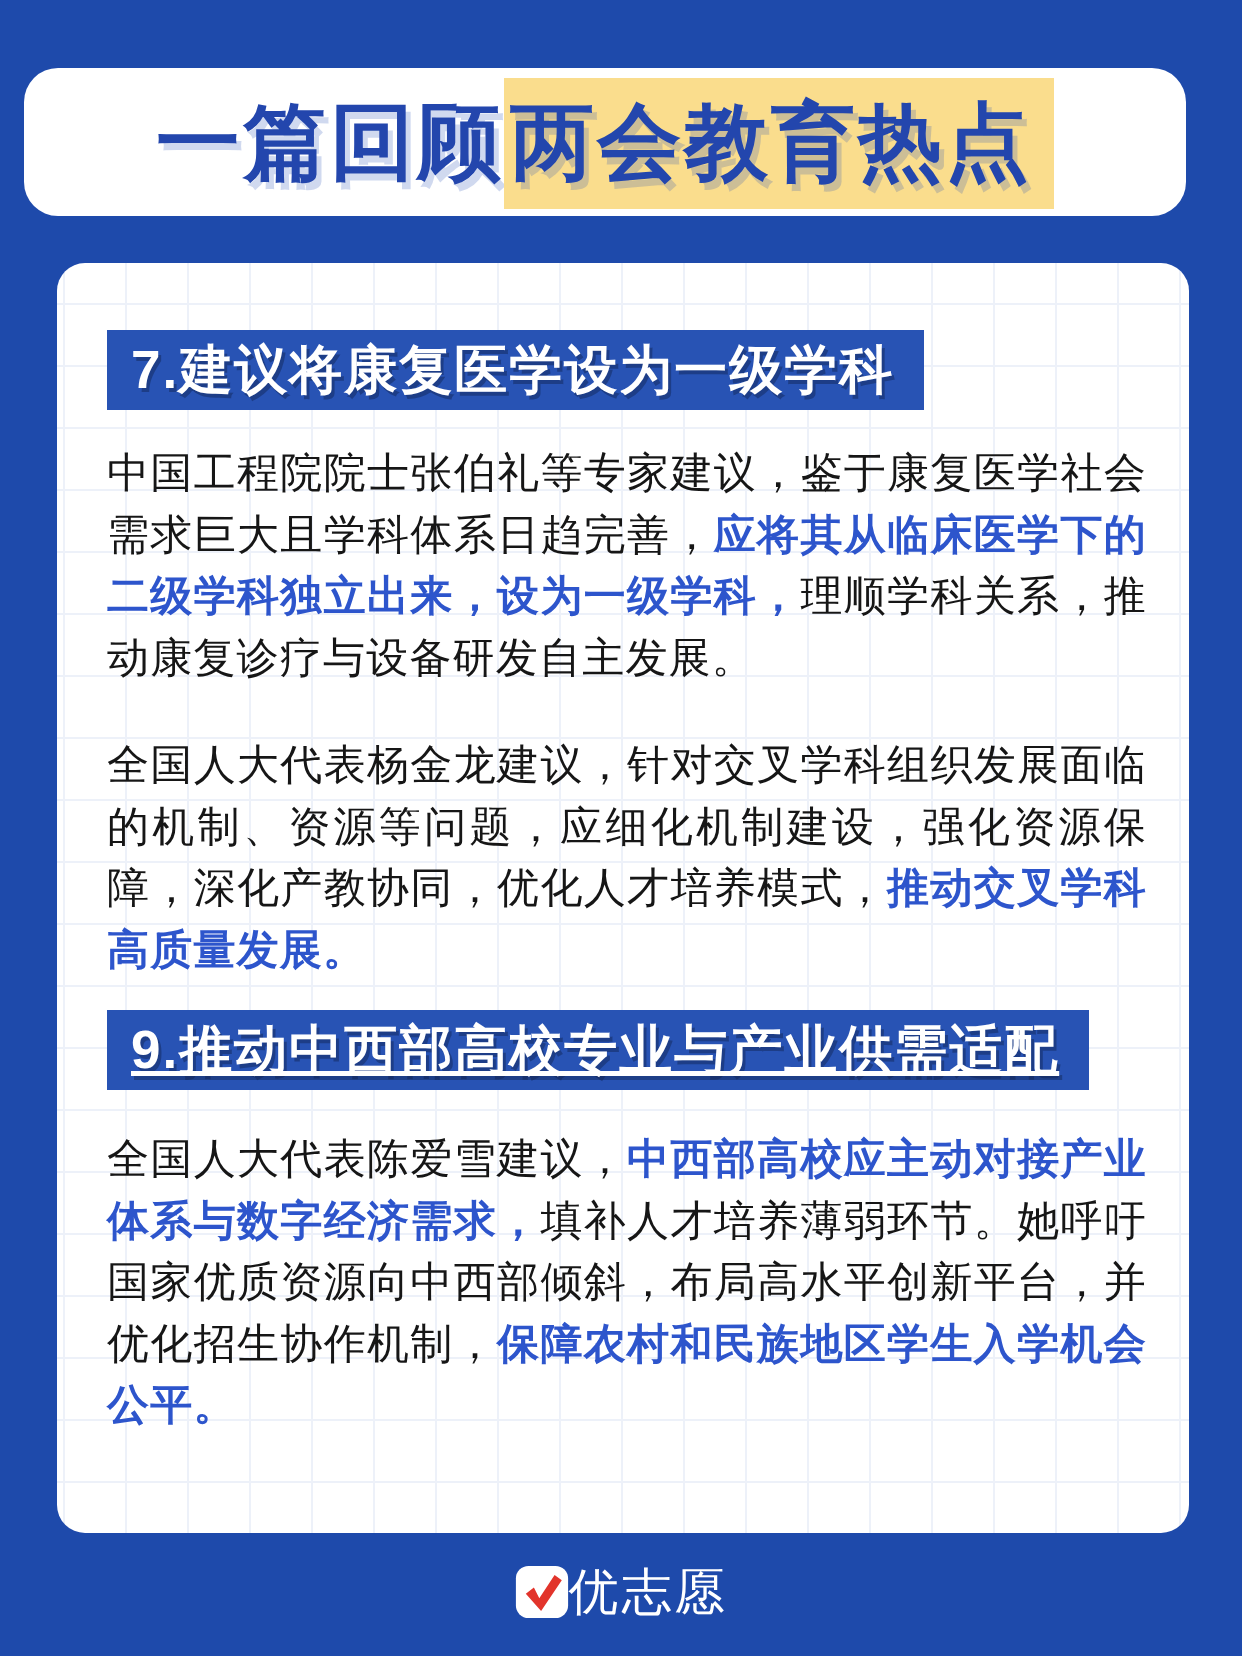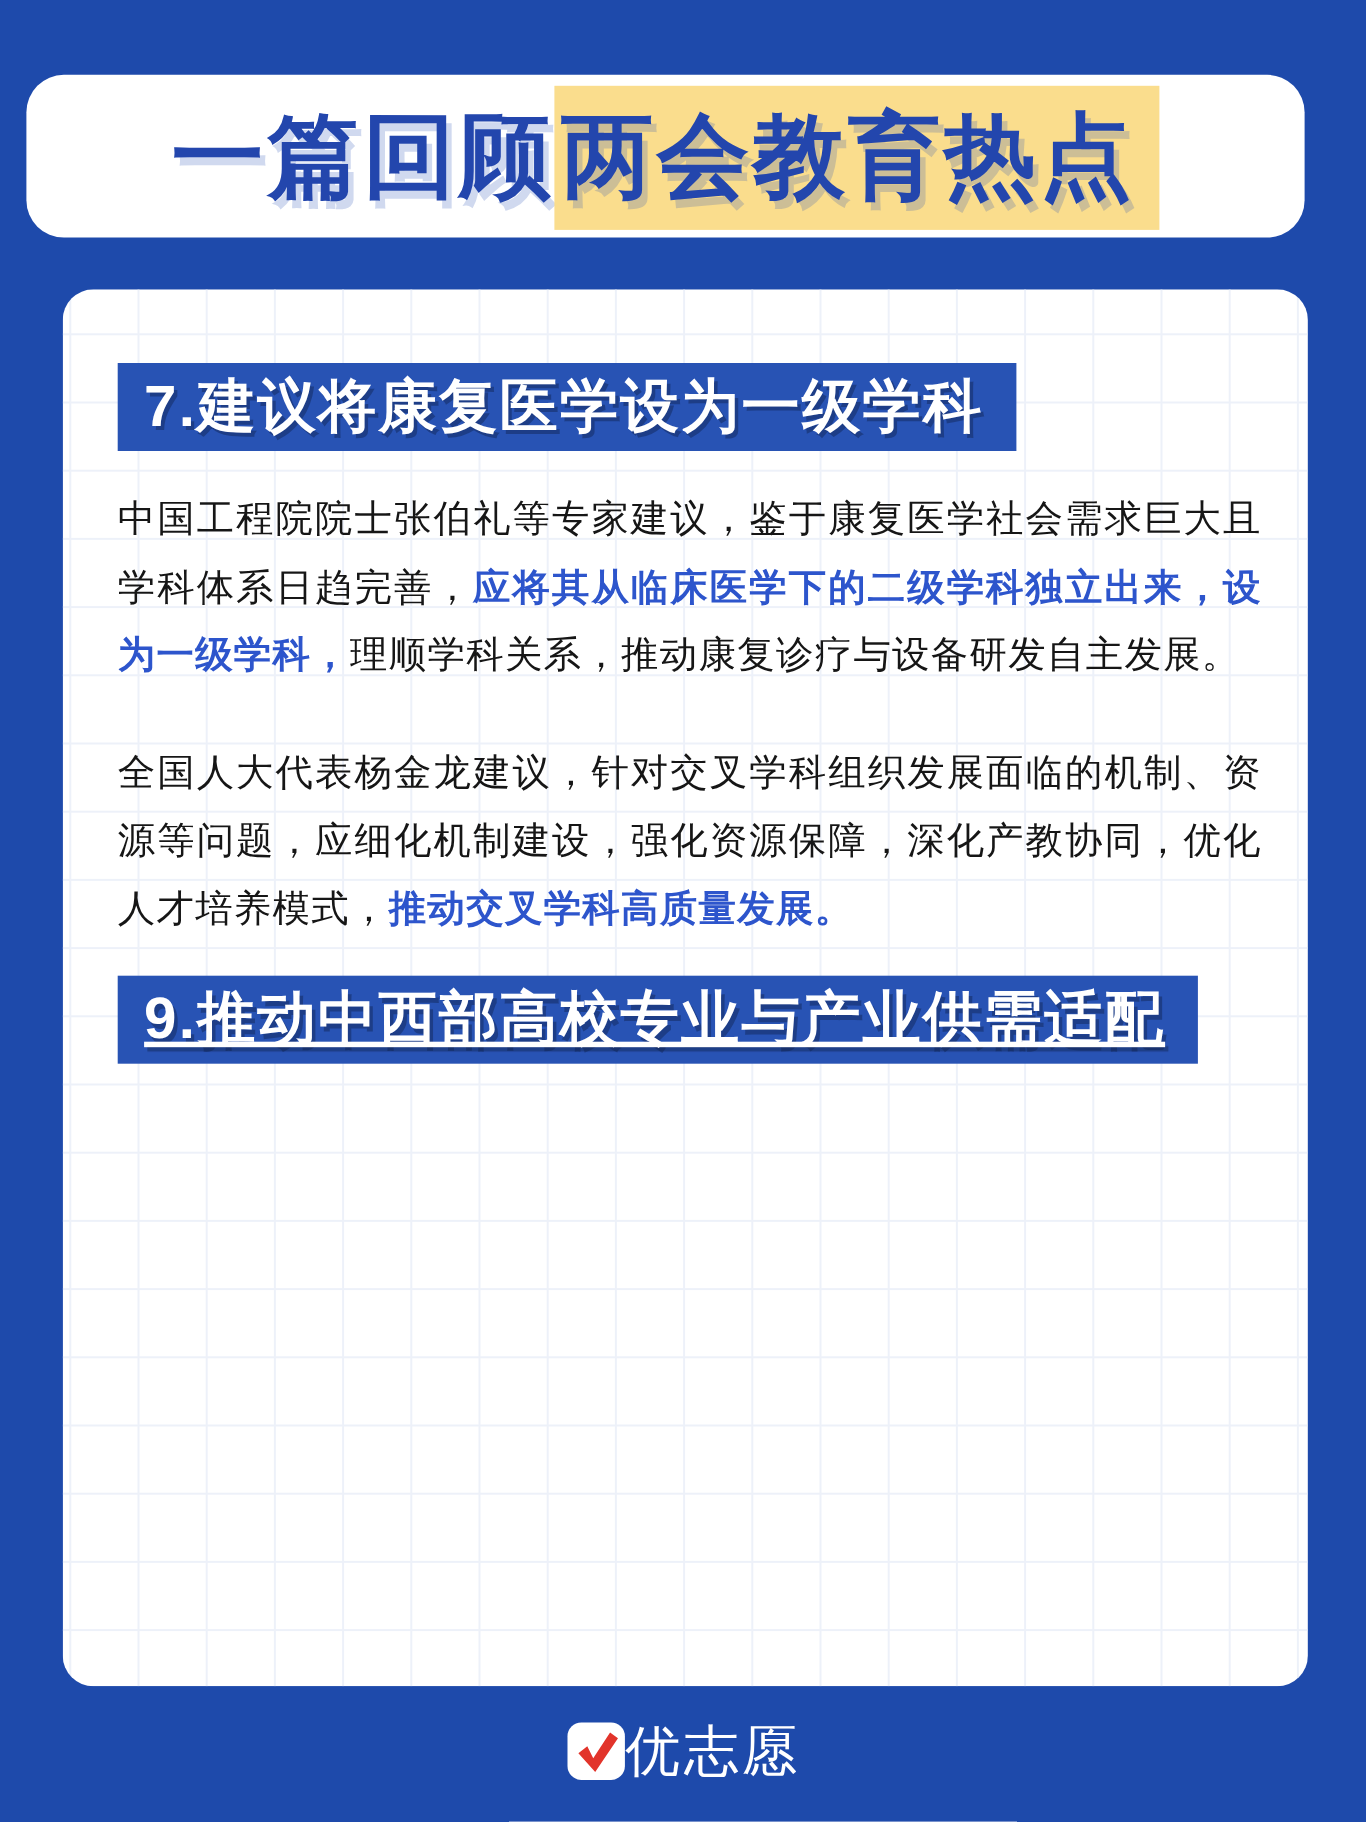--- a/index.html
+++ b/index.html
@@ -73,21 +73,21 @@
     font-weight: 900;
     letter-spacing: 2px;
     white-space: nowrap;
     text-shadow: 3px 4px 0 rgba(16, 35, 80, 0.45);
   }
   .bar-7 { margin-top: 67px; }
   .bar-8 { margin-top: 40px; }
   .bar-9 { margin-top: 30px; text-decoration: underline; }
   .section-paragraph {
     margin: 32px 42px 0 50px;
-    font-size: 34px;
+    font-size: 42px;
     line-height: 61.5px;
     letter-spacing: 1.2px;
     color: var(--body-ink);
     text-align: justify;
     font-weight: 500;
   }
   .para-8 { margin-top: 46px; }
   .para-9 { margin-top: 38px; }
   .seg { color: var(--body-ink); }
   .seg.em {
@@ -126,20 +126,21 @@
 </div>
 
 <div class="main-card">
 
   <div class="section-bar bar-7">7.建议将康复医学设为一级学科</div>
   <p class="section-paragraph para-7"><span class="seg">中国工程院院士张伯礼等专家建议，鉴于康复医学社会需求巨大且学科体系日趋完善，</span><span class="seg em">应将其从临床医学下的二级学科独立出来，设为一级学科，</span><span class="seg">理顺学科关系，推动康复诊疗与设备研发自主发展。</span></p>
 
   <p class="section-paragraph para-8"><span class="seg">全国人大代表杨金龙建议，针对交叉学科组织发展面临的机制、资源等问题，应细化机制建设，强化资源保障，深化产教协同，优化人才培养模式，</span><span class="seg em">推动交叉学科高质量发展。</span></p>
 
   <div class="section-bar bar-9">9.推动中西部高校专业与产业供需适配</div>
+  <p class="section-paragraph para-9"><span class="seg">全国人大代表陈爱雪建议，</span><span class="seg em">中西部高校应主动对接产业体系与数字经济需求，</span><span class="seg">填补人才培养薄弱环节。她呼吁国家优质资源向中西部倾斜，布局高水平创新平台，并优化招生协作机制，</span><span class="seg em">保障农村和民族地区学生入学机会公平。</span></p>
 
 </div>
 
 <div class="footer">
   <svg class="check-badge" viewBox="0 0 60 60" xmlns="http://www.w3.org/2000/svg" aria-hidden="true">
     <rect x="1" y="1" width="58" height="58" rx="14" fill="#ffffff"></rect>
     <path d="M12 32 L21 25 L27 37 L44 11 L52 17 L29 51 L12 32 Z" fill="#E2342B"></path>
   </svg>
   <span class="brand-name">优志愿</span>
 </div>

